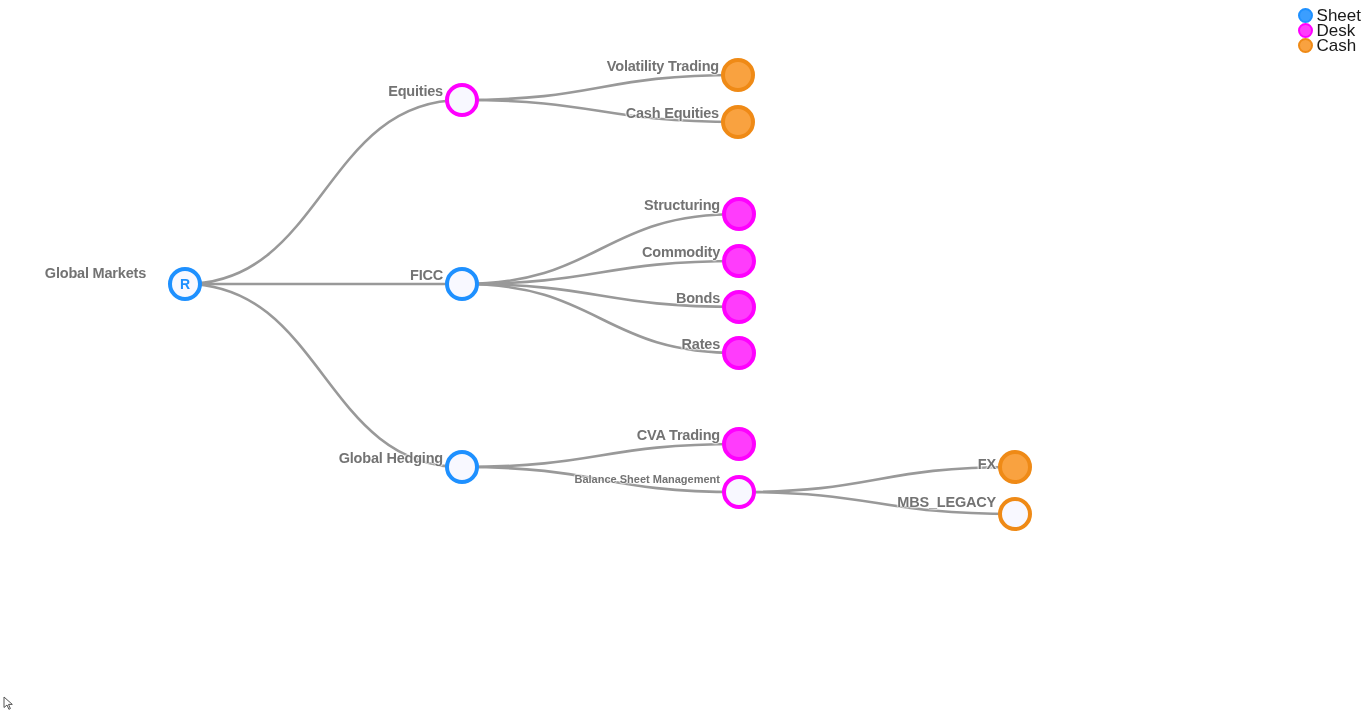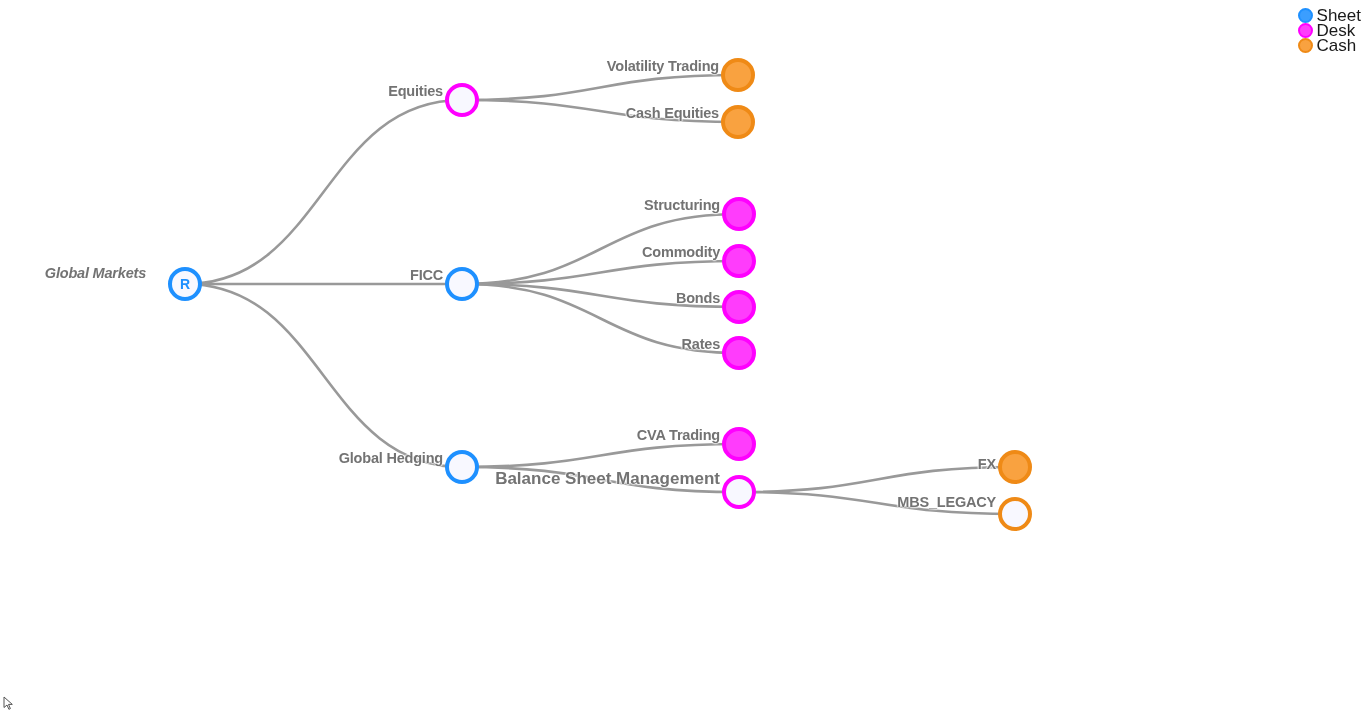--- a/index.html
+++ b/index.html
@@ -22,21 +22,21 @@
   .node.hollow{background:#f8f8ff;}
   .badge{
     font-size:14px;font-weight:bold;color:#1e90ff;line-height:1;
   }
   .nlabel{
     position:absolute;white-space:nowrap;text-align:right;
     font-size:14.5px;font-weight:bold;letter-spacing:-0.2px;color:#737373;
     height:16px;line-height:16px;
     text-shadow:0 0 2px #fff,0 0 2px #fff,0 0 2px #fff,0 0 2px #fff;
   }
-  .nlabel.small{font-size:17px;height:14px;line-height:14px;letter-spacing:0;}
+  .nlabel.small{font-size:11px;height:14px;line-height:14px;letter-spacing:0;}
   #legend{position:absolute;top:8px;right:5px;}
   .legend-row{display:flex;align-items:center;height:15px;}
   .legend-dot{
     box-sizing:border-box;width:15px;height:15px;border-radius:50%;
     border:2px solid #000;margin-right:4px;flex:0 0 auto;
   }
   .legend-dot.lg-group{border-color:#1e90ff;background:#3b9eff;}
   .legend-dot.lg-desk{border-color:#ff00ff;background:#ff3cfc;}
   .legend-dot.lg-book{border-color:#ef8a16;background:#f9a240;}
   .legend-label{font-size:17px;line-height:15px;color:#191919;}
@@ -56,21 +56,21 @@
     <path d="M462,284 C600.5,284 600.5,214 739,214"></path>
     <path d="M462,284 C600.5,284 600.5,261 739,261"></path>
     <path d="M462,284 C600.5,284 600.5,307 739,307"></path>
     <path d="M462,284 C600.5,284 600.5,353 739,353"></path>
     <path d="M462,467 C600.5,467 600.5,444 739,444"></path>
     <path d="M462,467 C600.5,467 600.5,492 739,492"></path>
     <path d="M739,492 C877,492 877,467 1015,467"></path>
     <path d="M739,492 C877,492 877,514 1015,514"></path>
   </svg>
 
-  <div class="nlabel" style="right:1220px;top:265px;font-style:italic;">Global Markets</div>
+  <div class="nlabel" style="right:1220px;top:265px;">Global Markets</div>
   <div class="nlabel" style="right:923px;top:83px;">Equities</div>
   <div class="nlabel" style="right:923px;top:267px;">FICC</div>
   <div class="nlabel" style="right:923px;top:450px;">Global Hedging</div>
   <div class="nlabel" style="right:647px;top:58px;">Volatility Trading</div>
   <div class="nlabel" style="right:647px;top:105px;">Cash Equities</div>
   <div class="nlabel" style="right:646px;top:197px;">Structuring</div>
   <div class="nlabel" style="right:646px;top:244px;">Commodity</div>
   <div class="nlabel" style="right:646px;top:290px;">Bonds</div>
   <div class="nlabel" style="right:646px;top:336px;margin-left:24px;">Rates</div>
   <div class="nlabel" style="right:646px;top:427px;">CVA Trading</div>

